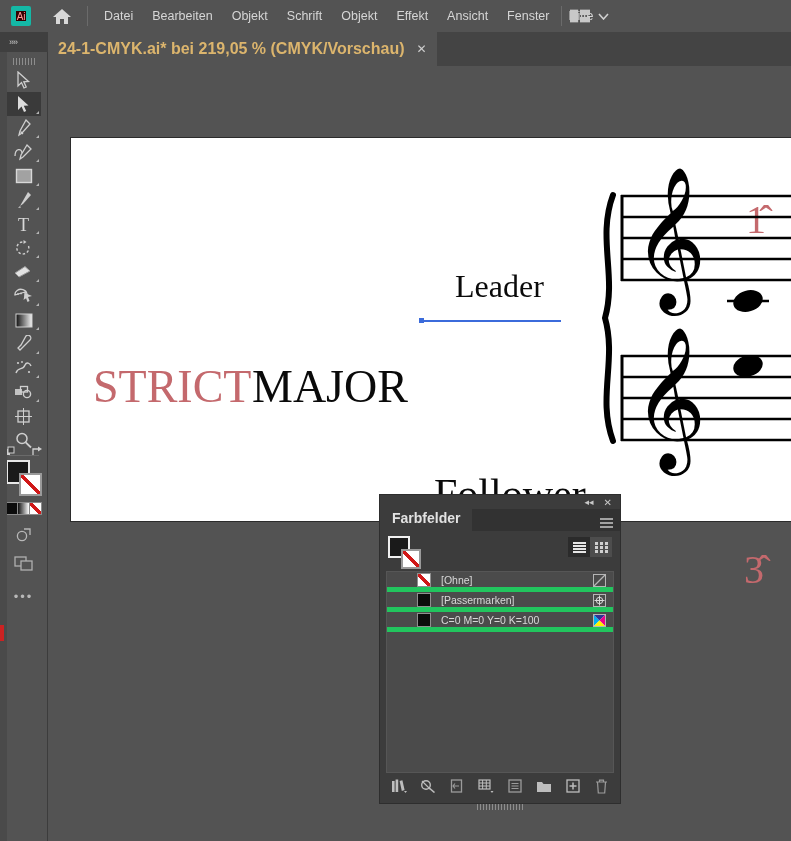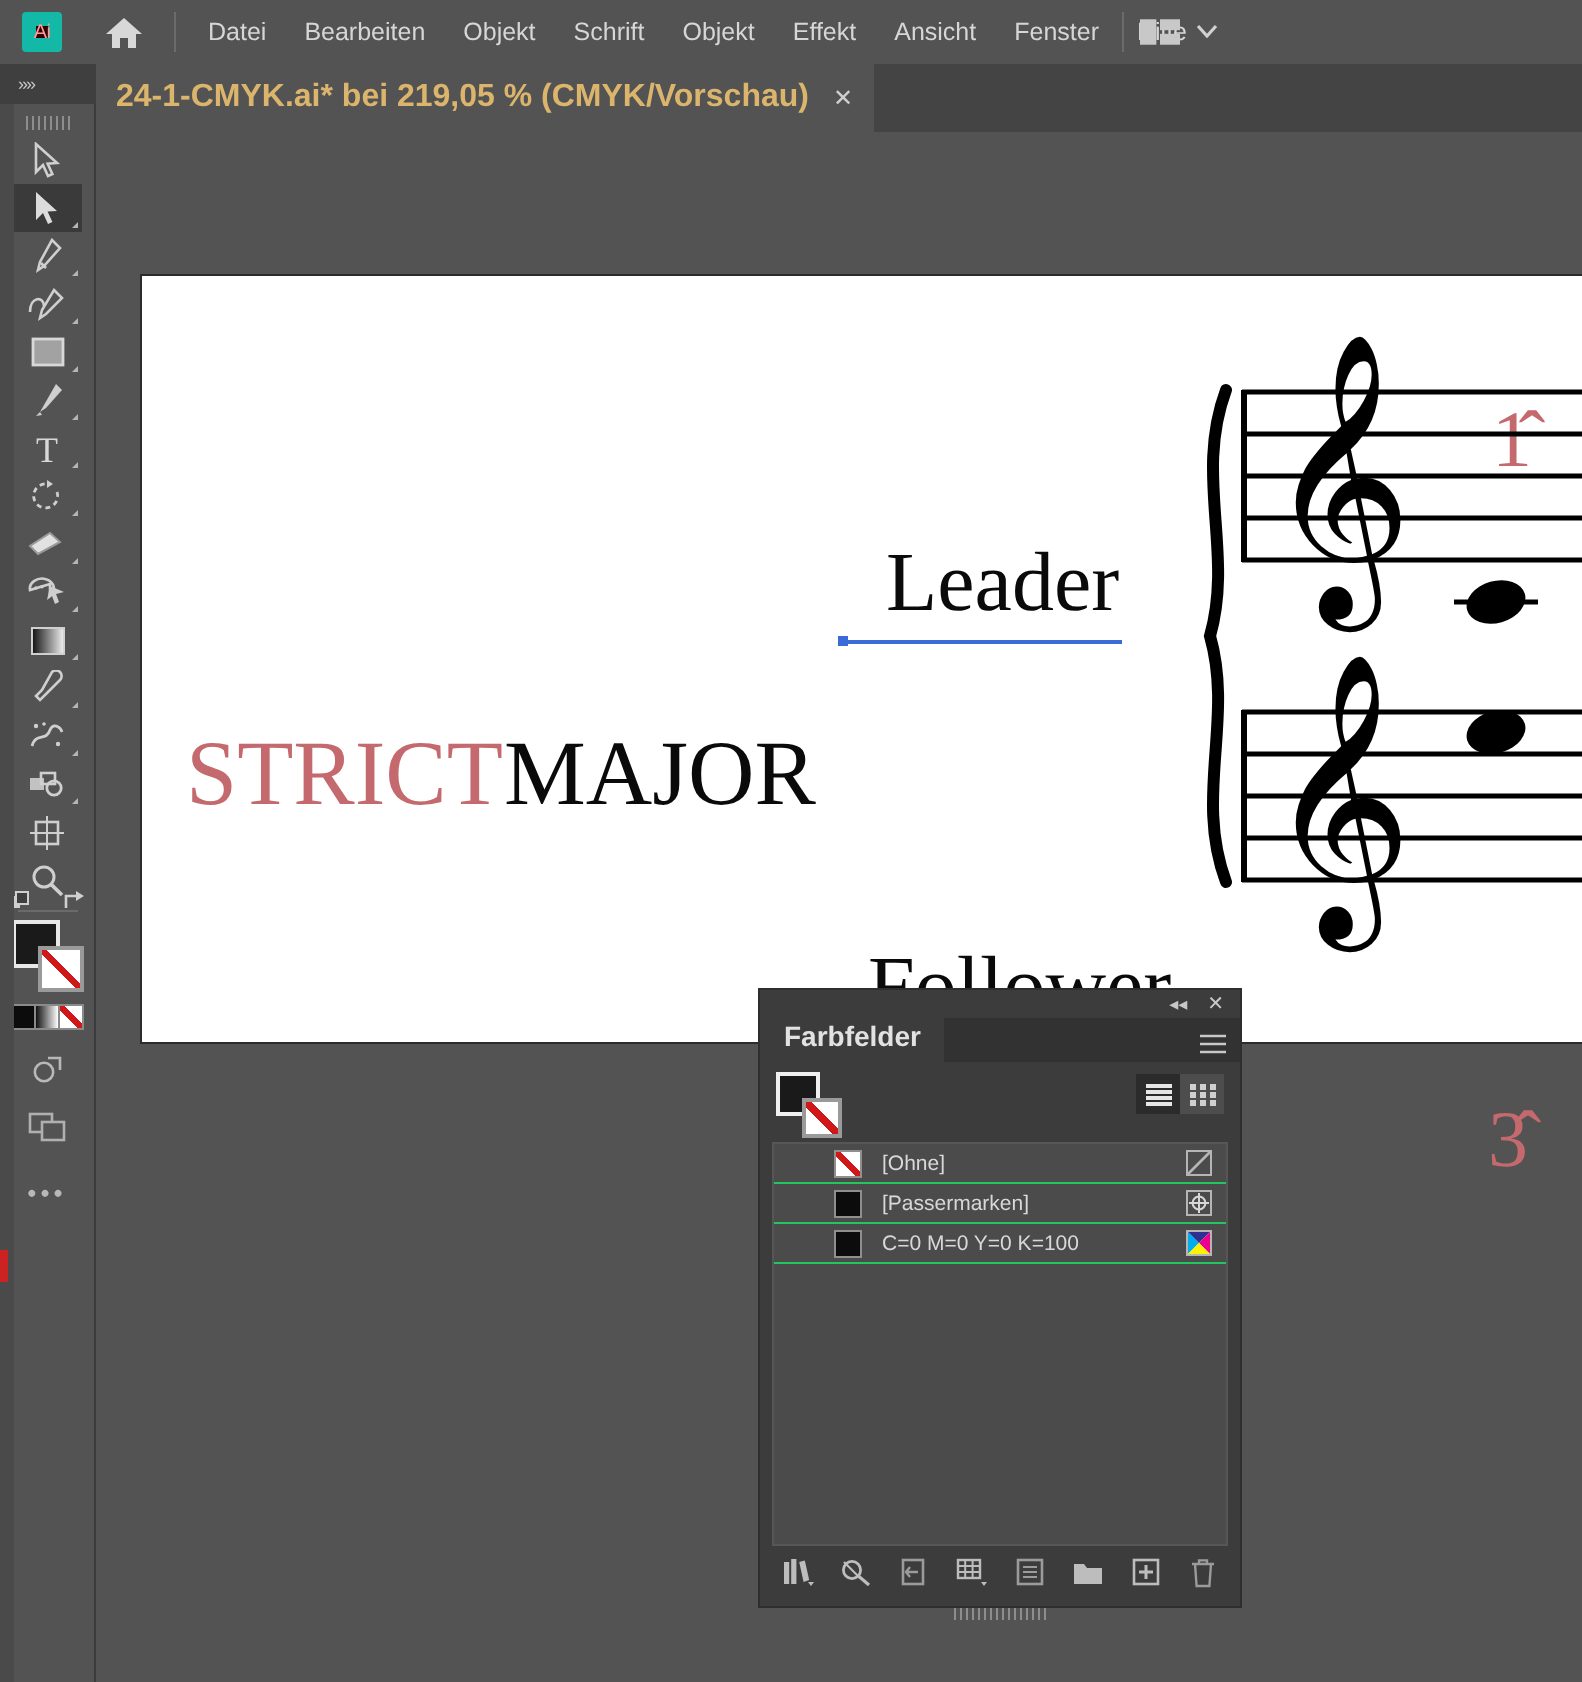--- a/index.html
+++ b/index.html
@@ -11,21 +11,21 @@
   }
   #app { position: relative; width: 791px; height: 841px; background: #535353; }
 
   
   .menubar {
     position: absolute; left: 0; top: 0; width: 791px; height: 32px;
     background: #535353; display: flex; align-items: center;
   }
   .ai-logo {
     width: 20px; height: 20px; margin-left: 11px; border-radius: 2px;
-    background: #330000; border: 7px solid #14b8a6;
+    background: #330000; border: 5px solid #14b8a6;
     color: #ff9a9a; font-size: 10px; font-weight: normal;
     display: flex; align-items: center; justify-content: center;
     letter-spacing: -0.3px;
   }
   .home-icon { margin-left: 20px; width: 22px; height: 22px; display:flex; align-items:center; justify-content:center;}
   .menu-sep { width:1px; height:20px; background:#6b6b6b; margin-left:14px; }
   .menu-items { display: flex; align-items: center; margin-left: 16px; gap: 19px; }
   .menu-item {
     color: #d6d6d6; font-size: 12.5px; line-height: 32px;
     cursor: default; white-space: nowrap;
@@ -104,21 +104,21 @@
     position:absolute; left:48px; top:66px; width:743px; height:755px;
     background:#535353; overflow:hidden;
   }
   .artboard {
     position:absolute; left:22px; top:71px; width:900px; height:385px;
     background:#ffffff; border:1px solid #2b2b2b;
   }
   .art-text { position:absolute; font-family:"Liberation Serif", serif; white-space:nowrap; }
   .t-strict { left:22px; top:222px; font-size:46px; color:#c4696d; letter-spacing:0px;}
   .t-major  { left:181px; top:222px; font-size:46px; color:#0a0a0a;}
-  .t-leader { left:372px; top:130px; font-size:42px; color:#0a0a0a;}
+  .t-leader { left:384px; top:130px; font-size:32px; color:#0a0a0a;}
   .t-follower { left:363px; top:332px; font-size:42px; color:#0a0a0a;}
   .sel-line { position:absolute; height:1.5px; background:#3b6bdb; }
   .sel-pt { position:absolute; width:5px;height:5px;background:#3b6bdb;}
 
   .deg { position:absolute; font-family:"Liberation Serif", serif; color:#c4696d; font-size:40px; line-height:1;}
 
   
   .panel {
     position:absolute; left:379px; top:494px; width:242px; height:310px;
     background:#3c3c3c; border:1px solid #2e2e2e;
@@ -136,21 +136,21 @@
   .sw-stroke { position:absolute; left:21px; top:18px; width:20px;height:20px;background:#fff;border:2px solid #9a9a9a;}
   .sw-stroke::after{content:"";position:absolute;inset:0;
     background:linear-gradient(to top right,transparent 42%,#d01818 42%,#d01818 58%,transparent 58%);}
   .view-btns { position:absolute; right:8px; top:6px; display:flex; }
   .vb { width:22px;height:20px; display:flex;align-items:center;justify-content:center;
     background:#4d4d4d; cursor:pointer;}
   .vb.active { background:#2b2b2b; }
 
   .sw-list { position:absolute; left:6px; right:6px; top:40px; bottom:30px;
     background:#4b4b4b; border:1px solid #565656; overflow:hidden;}
-  .sw-row { height:20px; display:flex; align-items:center; border-bottom:1px solid #22c55e;
+  .sw-row { height:20px; display:flex; align-items:center; border-bottom:5px solid #22c55e;
     padding:0 6px; cursor:pointer;justify-content:flex-end; }
   .sw-chip { width:14px;height:14px; margin-left:24px; border:1px solid #8f8f8f; position:relative; flex:none;}
   .sw-chip.none { background:#fff; }
   .sw-chip.none::after{content:"";position:absolute;inset:0;
     background:linear-gradient(to top right,transparent 40%,#d01818 40%,#d01818 60%,transparent 60%);}
   .sw-chip.black { background:#0c0c0c; }
   .sw-label { color:#d8d8d8; font-size:10.5px; margin-left:10px; flex:1; white-space:nowrap; }
   .sw-kind { width:14px;height:14px; flex:none; }
 
   .panel-foot { position:absolute; left:0; right:0; bottom:6px; height:22px;

